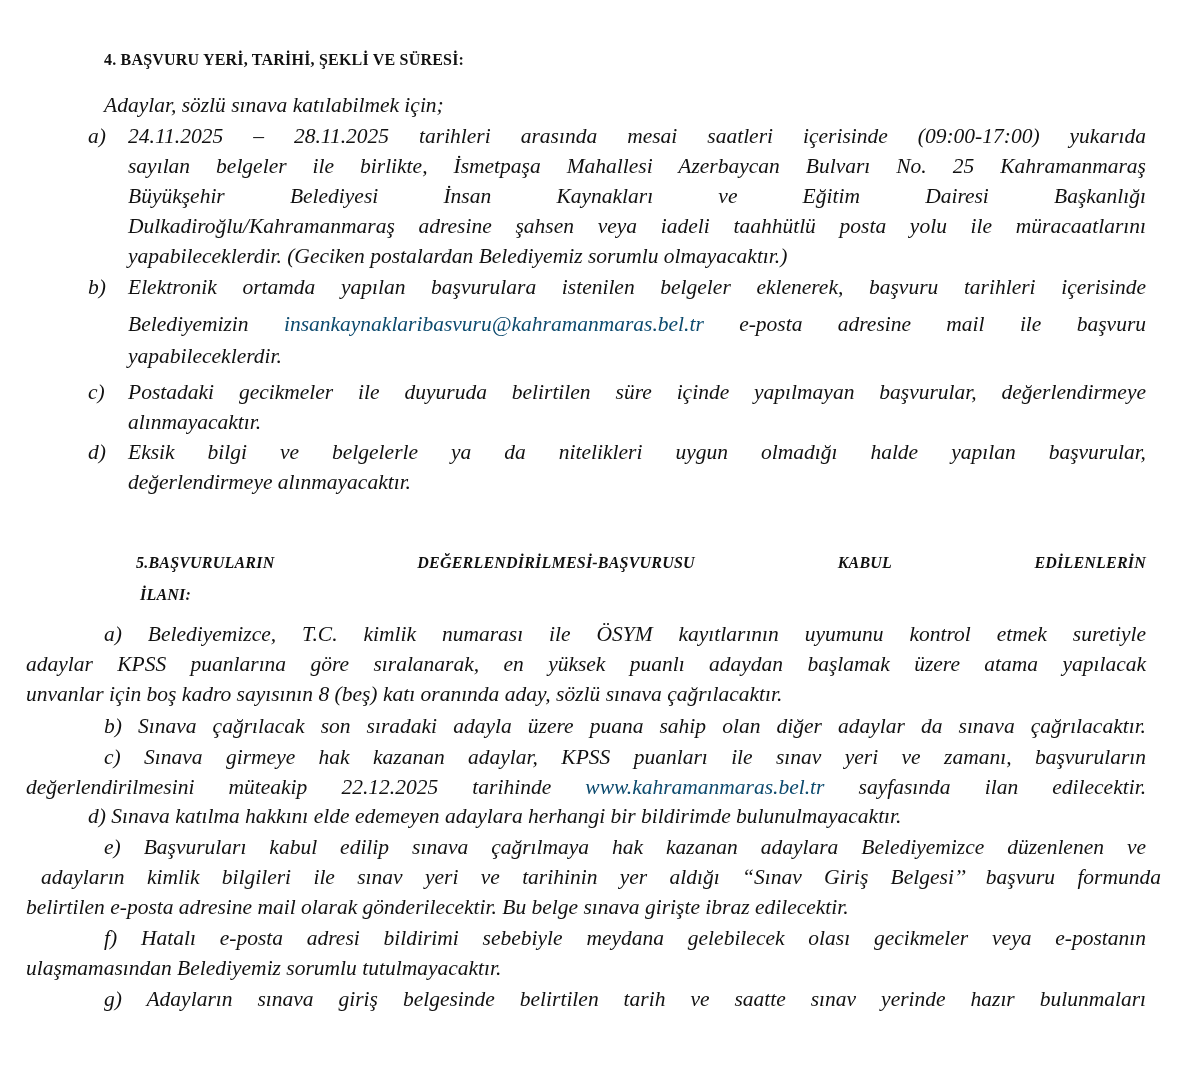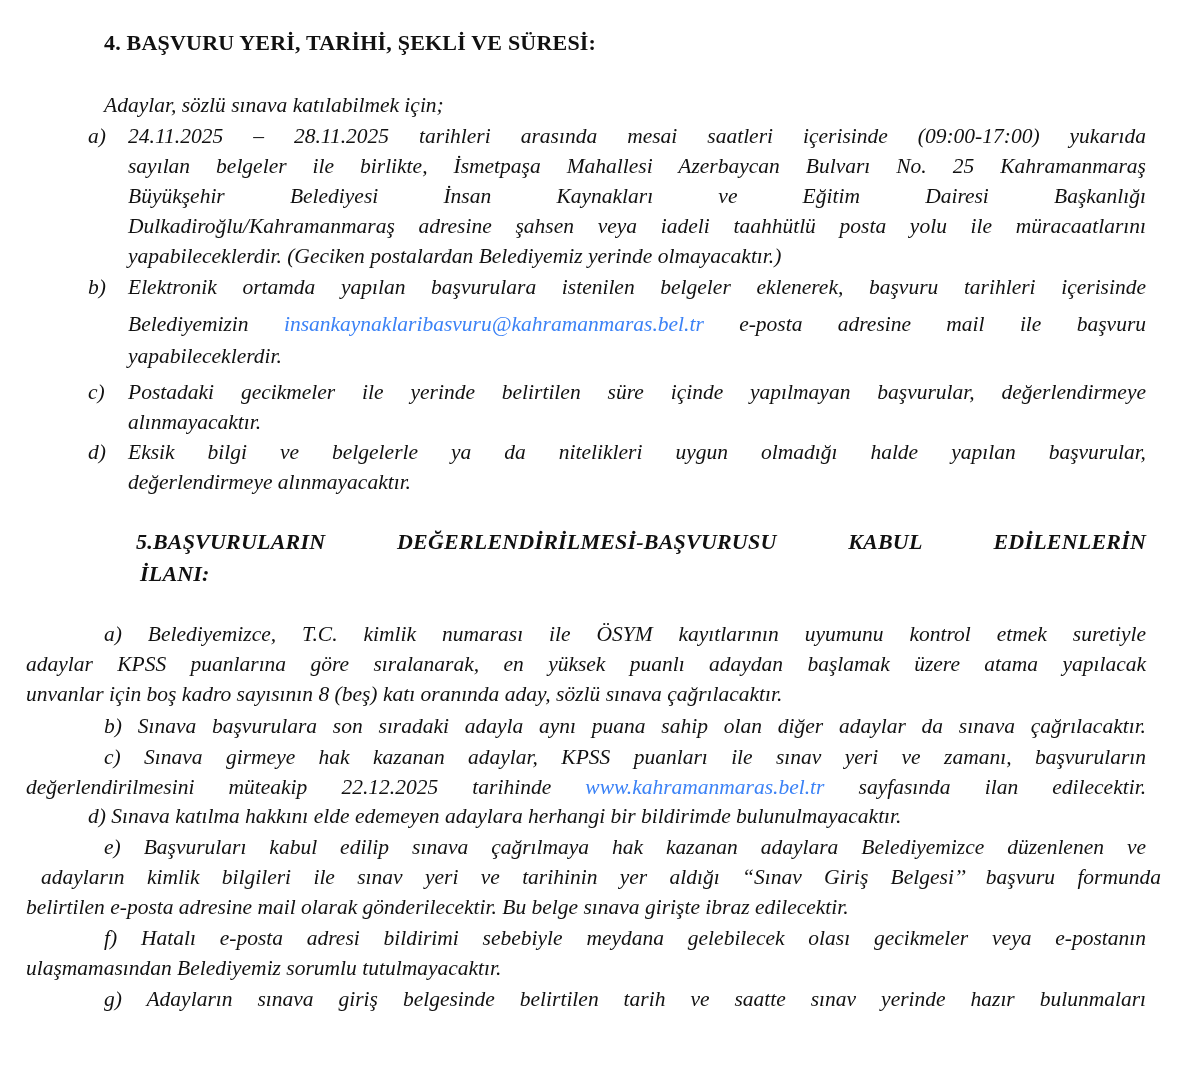--- a/index.html
+++ b/index.html
@@ -3,71 +3,71 @@
 <meta charset="utf-8">
 <style>
   html, body { margin: 0; padding: 0; background: #ffffff; }
   body {
     width: 1200px; height: 1069px; position: relative; overflow: hidden;
     font-family: "Liberation Serif", "DejaVu Serif", serif;
     color: #111111;
     font-size: 21.5px;
   }
   .abs { position: absolute; }
-  .h { font-weight: bold; font-size: 22px; letter-spacing: 0.2px; }
+  .h { font-weight: bold; font-size: 16px; letter-spacing: 0.2px; margin-top: 21px; }
   .line { position: absolute; white-space: nowrap; line-height: 28px; font-style: italic; }
   .just { text-align: justify; text-align-last: justify; white-space: normal; }
-  .link { color: #3b82f6; }
+  .link { color: #0c4a6e; }
   .lbl { position: absolute; }
 </style>
 </head>
 <body>
 
 <div class="abs h" style="left:104px; top:30px;">4. BAŞVURU YERİ, TARİHİ, ŞEKLİ VE SÜRESİ:</div>
 <div class="line" style="left:104px; top:91px;">Adaylar, sözlü sınava katılabilmek için;</div>
 
 <div>
   <div class="lbl line" style="left:88px; top:122px;">a)</div>
   <div class="line just" style="left:128px; top:122px; width:1018px;">24.11.2025 – 28.11.2025 tarihleri arasında mesai saatleri içerisinde (09:00-17:00) yukarıda</div>
   <div class="line just" style="left:128px; top:152px; width:1018px;">sayılan belgeler ile birlikte, İsmetpaşa Mahallesi Azerbaycan Bulvarı No. 25 Kahramanmaraş</div>
   <div class="line just" style="left:128px; top:182px; width:1018px;">Büyükşehir Belediyesi İnsan Kaynakları ve Eğitim Dairesi Başkanlığı</div>
   <div class="line just" style="left:128px; top:212px; width:1018px;">Dulkadiroğlu/Kahramanmaraş adresine şahsen veya iadeli taahhütlü posta yolu ile müracaatlarını</div>
-  <div class="line" style="left:128px; top:242px;">yapabileceklerdir. (Geciken postalardan Belediyemiz yerinde olmayacaktır.)</div>
+  <div class="line" style="left:128px; top:242px;">yapabileceklerdir. (Geciken postalardan Belediyemiz sorumlu olmayacaktır.)</div>
 </div>
 
 <div>
   <div class="lbl line" style="left:88px; top:273px;">b)</div>
   <div class="line just" style="left:128px; top:273px; width:1018px;">Elektronik ortamda yapılan başvurulara istenilen belgeler eklenerek, başvuru tarihleri içerisinde</div>
   <div class="line just" style="left:128px; top:310px; width:1018px;"><span>Belediyemizin </span><span class="link">insankaynaklaribasvuru@kahramanmaras.bel.tr</span><span> e-posta adresine mail ile başvuru</span></div>
   <div class="line" style="left:128px; top:342px;">yapabileceklerdir.</div>
 </div>
 
 <div>
   <div class="lbl line" style="left:88px; top:378px;">c)</div>
-  <div class="line just" style="left:128px; top:378px; width:1018px;">Postadaki gecikmeler ile yerinde belirtilen süre içinde yapılmayan başvurular, değerlendirmeye</div>
+  <div class="line just" style="left:128px; top:378px; width:1018px;">Postadaki gecikmeler ile duyuruda belirtilen süre içinde yapılmayan başvurular, değerlendirmeye</div>
   <div class="line" style="left:128px; top:408px;">alınmayacaktır.</div>
 </div>
 
 <div>
   <div class="lbl line" style="left:88px; top:438px;">d)</div>
   <div class="line just" style="left:128px; top:438px; width:1018px;">Eksik bilgi ve belgelerle ya da nitelikleri uygun olmadığı halde yapılan başvurular,</div>
   <div class="line" style="left:128px; top:468px;">değerlendirmeye alınmayacaktır.</div>
 </div>
 
 <div class="abs h line just" style="left:136px; top:528px; width:1010px;">5.BAŞVURULARIN DEĞERLENDİRİLMESİ-BAŞVURUSU KABUL EDİLENLERİN</div>
 <div class="abs h line" style="left:140px; top:560px;">İLANI:</div>
 
 <div>
   <div class="line just" style="left:104px; top:620px; width:1042px;">a) Belediyemizce, T.C. kimlik numarası ile ÖSYM kayıtlarının uyumunu kontrol etmek suretiyle</div>
   <div class="line just" style="left:26px; top:650px; width:1120px;">adaylar KPSS puanlarına göre sıralanarak, en yüksek puanlı adaydan başlamak üzere atama yapılacak</div>
   <div class="line" style="left:26px; top:680px;">unvanlar için boş kadro sayısının 8 (beş) katı oranında aday, sözlü sınava çağrılacaktır.</div>
 </div>
 
 <div>
-  <div class="line just" style="left:104px; top:712px; width:1042px;">b) Sınava başvurulara son sıradaki adayla aynı puana sahip olan diğer adaylar da sınava çağrılacaktır.</div>
+  <div class="line just" style="left:104px; top:712px; width:1042px;">b) Sınava çağrılacak son sıradaki adayla üzere puana sahip olan diğer adaylar da sınava çağrılacaktır.</div>
 </div>
 
 <div>
   <div class="line just" style="left:104px; top:743px; width:1042px;">c) Sınava girmeye hak kazanan adaylar, KPSS puanları ile sınav yeri ve zamanı, başvuruların</div>
   <div class="line just" style="left:26px; top:773px; width:1120px;"><span>değerlendirilmesini müteakip 22.12.2025 tarihinde </span><span class="link">www.kahramanmaras.bel.tr</span><span> sayfasında ilan edilecektir.</span></div>
 </div>
 
 <div>
   <div class="line" style="left:88px; top:802px;">d) Sınava katılma hakkını elde edemeyen adaylara herhangi bir bildirimde bulunulmayacaktır.</div>
 </div>

